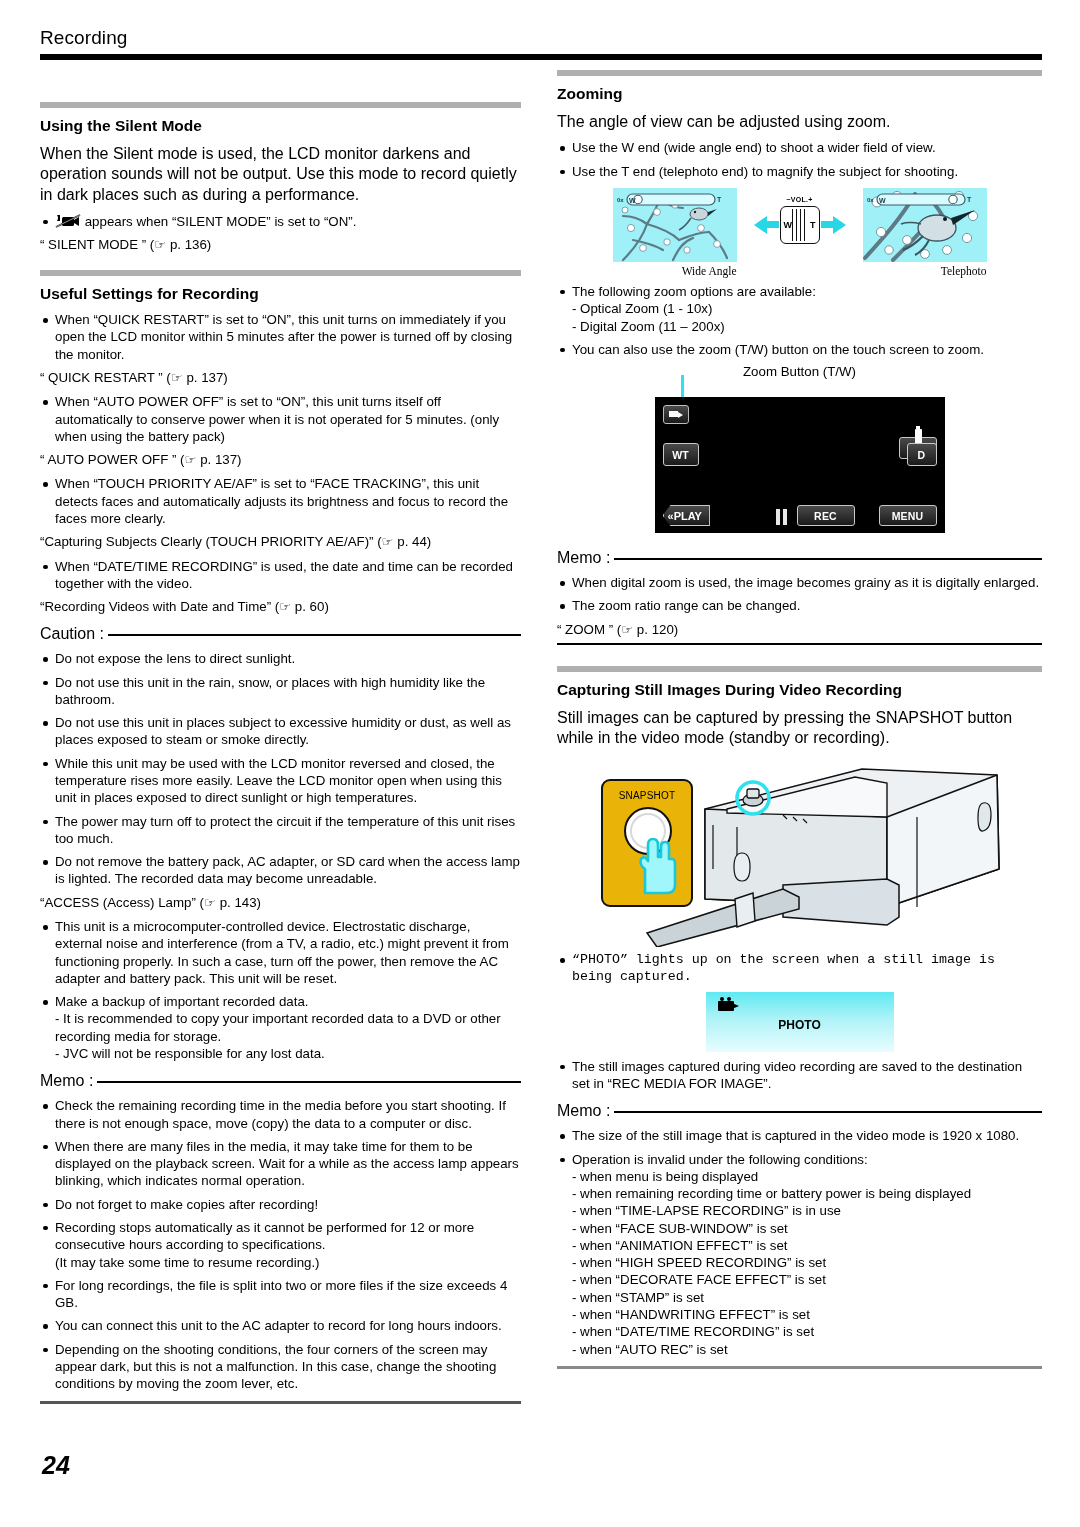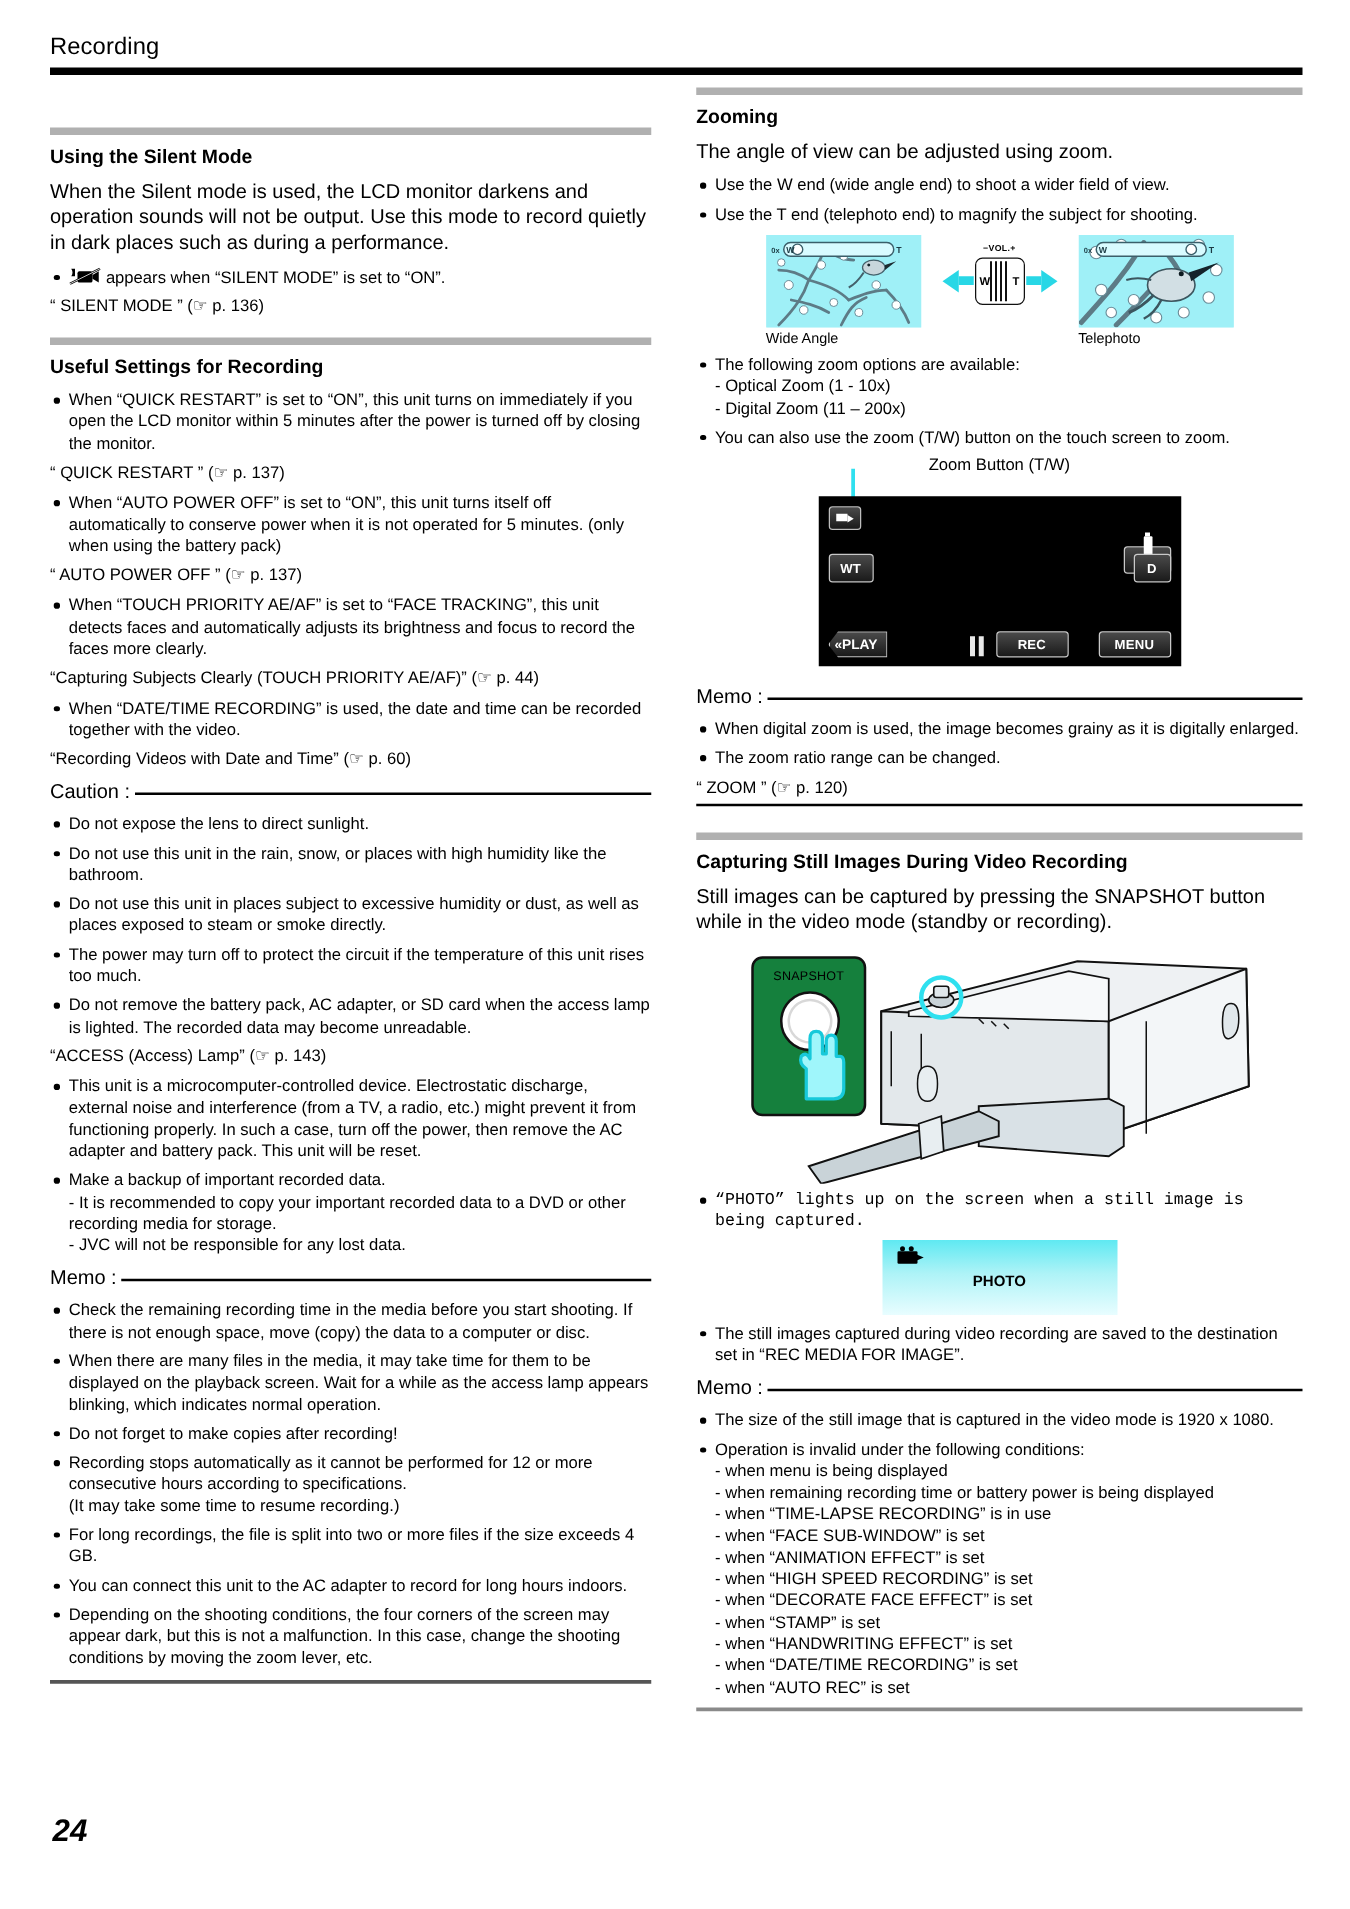--- a/index.html
+++ b/index.html
@@ -38,21 +38,21 @@
   .lbl-rule .lt{font-size:16px;font-weight:normal;white-space:nowrap;}
   .lbl-rule .ln{flex:1;height:2px;background:#000;margin-left:4px;position:relative;top:1px;}
   .endrule{height:3px;background:#555;margin-top:9px;}
   .endrule2{height:3px;background:#8a8a8a;margin-top:8px;}
   .ref-underline{border-bottom:2px solid #000;padding-bottom:5px;}
 
   
   .zoomfig{margin:8px 0 6px 0;display:flex;justify-content:center;align-items:flex-start;gap:0px;}
   .zf-cell{width:124px;}
   .zf-pic{width:124px;height:74px;background:#9ff0f7;position:relative;overflow:hidden;}
-  .zf-cap{text-align:left;font-size:11.5px;margin-top:3px;}
+  .zf-cap{text-align:right;font-size:11.5px;margin-top:3px;font-family:Liberation Serif, serif;}
   .zf-mid{width:126px;display:flex;align-items:center;justify-content:center;height:74px;}
   .arrow-l,.arrow-r{width:0;height:0;border-top:9px solid transparent;border-bottom:9px solid transparent;}
   .arrow-l{border-right:13px solid #28d7e6;}
   .arrow-r{border-left:13px solid #28d7e6;}
   .arrow-bar{height:7px;background:#28d7e6;width:12px;}
   .lever{width:38px;height:36px;border:1.6px solid #111;border-radius:6px;background:#fff;
          display:flex;align-items:center;justify-content:space-between;position:relative;margin:0 1px;}
   .lever .vol{position:absolute;top:-11px;left:0;right:0;text-align:center;font-size:7px;font-weight:bold;letter-spacing:.3px;}
   .lever .wt{font-size:9px;font-weight:bold;padding:0 3px;}
   .lever .grid{position:absolute;left:11px;right:11px;top:2px;bottom:2px;
@@ -84,21 +84,21 @@
   .photo-ic{position:absolute;left:12px;top:5px;width:22px;height:14px;}
   .photo-ic .bdy{position:absolute;left:0;top:4px;width:16px;height:10px;background:#000;border-radius:1px;}
   .photo-ic .ln{position:absolute;left:14px;top:6px;width:0;height:0;border-top:3px solid transparent;
        border-bottom:3px solid transparent;border-left:7px solid #000;}
   .photo-ic .d1,.photo-ic .d2{position:absolute;top:0;width:4px;height:4px;border-radius:50%;background:#000;}
   .photo-ic .d1{left:2px;} .photo-ic .d2{left:9px;}
   .photo-txt{position:absolute;left:0;right:0;top:26px;text-align:center;font-size:12px;font-weight:bold;color:#000;}
 
   
   .camfig{position:relative;width:430px;height:190px;margin:8px auto 2px 30px;}
-  .snapbox{position:absolute;left:14px;top:8px;width:88px;height:124px;border:2.4px solid #111;border-radius:9px;background:#15803d;z-index:3;}
+  .snapbox{position:absolute;left:14px;top:22px;width:88px;height:124px;border:2.4px solid #111;border-radius:9px;background:#eab308;z-index:3;}
   .snaplbl{position:absolute;left:0;right:0;top:9px;text-align:center;font-size:10px;letter-spacing:.2px;}
   .snapcircle{position:absolute;left:21px;top:26px;width:44px;height:44px;border-radius:50%;
      border:2.2px solid #111;background:#fff;box-shadow:inset 0 0 0 4px #fff, inset 0 0 0 6px #d8d8d8;}
   .hand{position:absolute;left:30px;top:54px;width:44px;height:62px;}
 
   .pgnum{position:absolute;left:42px;top:1451px;font-size:25px;font-weight:bold;font-style:italic;}
 
   .icon-silent{display:inline-block;width:26px;height:14px;vertical-align:-2px;position:relative;}
 </style>
 </head>
@@ -153,20 +153,21 @@
     <div class="ref">“Recording Videos with Date and Time” (☞ p. 60)</div>
 
     <div class="lbl-rule">
       <span class="lt">Caution :</span>
       <span class="ln"></span>
     </div>
     <ul class="b">
       <li><span>Do not expose the lens to direct sunlight.</span></li>
       <li><span>Do not use this unit in the rain, snow, or places with high humidity like the bathroom.</span></li>
       <li><span>Do not use this unit in places subject to excessive humidity or dust, as well as places exposed to steam or smoke directly.</span></li>
+      <li><span>While this unit may be used with the LCD monitor reversed and closed, the temperature rises more easily. Leave the LCD monitor open when using this unit in places exposed to direct sunlight or high temperatures.</span></li>
       <li><span>The power may turn off to protect the circuit if the temperature of this unit rises too much.</span></li>
       <li><span>Do not remove the battery pack, AC adapter, or SD card when the access lamp is lighted. The recorded data may become unreadable.</span></li>
     </ul>
     <div class="ref">“ACCESS (Access) Lamp” (☞ p. 143)</div>
     <ul class="b">
       <li><span>This unit is a microcomputer-controlled device. Electrostatic discharge, external noise and interference (from a TV, a radio, etc.) might prevent it from functioning properly. In such a case, turn off the power, then remove the AC adapter and battery pack. This unit will be reset.</span></li>
       <li><span style="white-space:pre-line">Make a backup of important recorded data.
 - It is recommended to copy your important recorded data to a DVD or other recording media for storage.
 - JVC will not be responsible for any lost data.</span></li>
     </ul>

